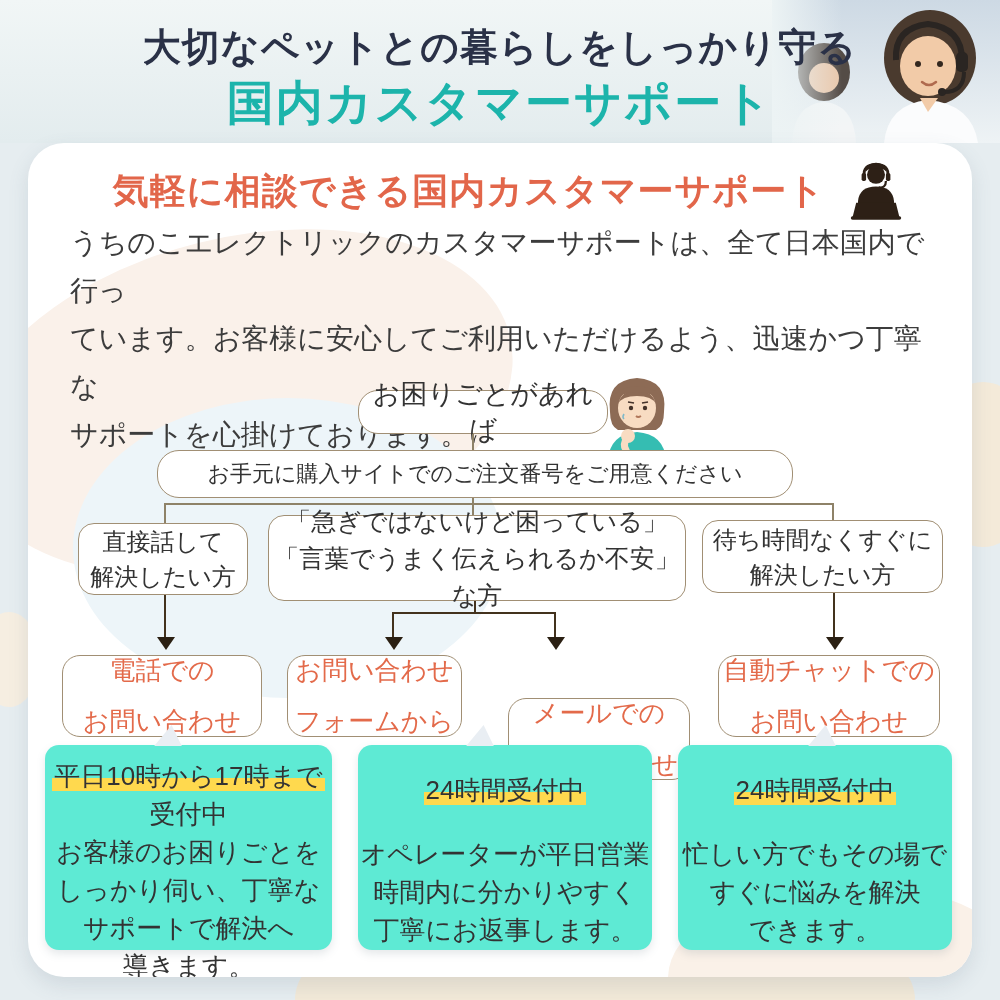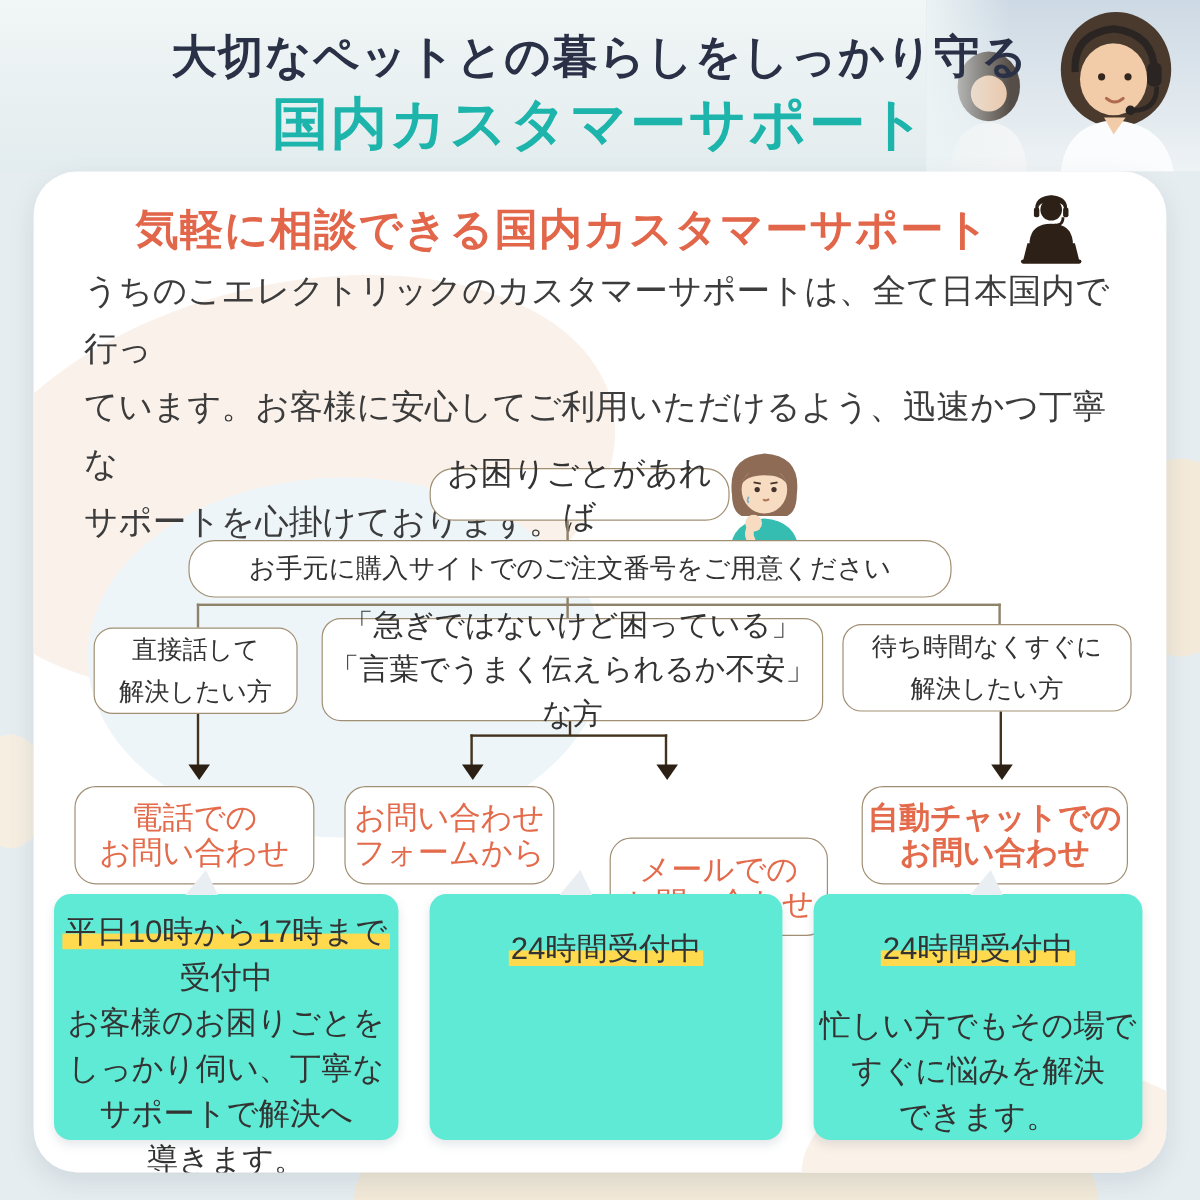--- a/index.html
+++ b/index.html
@@ -57,32 +57,32 @@
   }
 
   
   .fbox{
     position:absolute;box-sizing:border-box;background:#fff;
     border:1.5px solid #a18f74;display:flex;align-items:center;justify-content:center;
     text-align:center;color:#333;white-space:pre-line;
   }
   .fbox-start{left:330px;top:247px;width:250px;height:44px;border-radius:20px;font-size:27px;}
   .fbox-prepare{left:129px;top:307px;width:636px;height:48px;border-radius:22px;font-size:22px;}
-  .fbox-cond{border-radius:16px;font-size:21px;line-height:35px;}
+  .fbox-cond{border-radius:16px;font-size:24px;line-height:35px;}
   .cond-phone{left:50px;top:380px;width:170px;height:72px;}
   .cond-formmail{left:240px;top:372px;width:418px;height:86px;font-size:25px;line-height:37px;}
   .cond-chat{left:674px;top:377px;width:241px;height:73px;}
   .fbox-channel{
-    border-radius:18px;font-size:26px;line-height:29px;
+    border-radius:18px;font-size:26px;line-height:51px;
     color:#e36a4a;font-weight:500;top:512px;height:82px;
   }
   .ch-phone{left:34px;width:200px;}
   .ch-form{left:259px;width:175px;}
   .ch-mail{left:480px;width:182px;margin-top:43px;}
-  .ch-chat{left:690px;width:222px;font-weight:bold;}
+  .ch-chat{left:690px;width:222px;}
 
   .tline{position:absolute;background:#8e8268;}
   .aline{position:absolute;background:#43321d;}
   .ahead{
     position:absolute;width:0;height:0;
     border-left:9px solid transparent;border-right:9px solid transparent;
     border-top:13px solid #2b2013;
   }
 
   .start-illust{position:absolute;left:570px;top:231px;width:78px;height:86px;}
@@ -252,20 +252,23 @@
         <div>受付中</div>
         <div class="note-body">お客様のお困りごとを
 しっかり伺い、丁寧な
 サポートで解決へ
 導きます。</div>
       </div>
 
       <div class="note note-2">
         <div class="note-tail" style="left:107px;"></div>
         <div><span class="mark">24時間受付中</span></div>
+        <div class="note-body">オペレーターが平日営業
+時間内に分かりやすく
+丁寧にお返事します。</div>
       </div>
 
       <div class="note note-3">
         <div class="note-tail" style="left:129px;"></div>
         <div><span class="mark">24時間受付中</span></div>
         <div class="note-body">忙しい方でもその場で
 すぐに悩みを解決
 できます。</div>
       </div>
 

